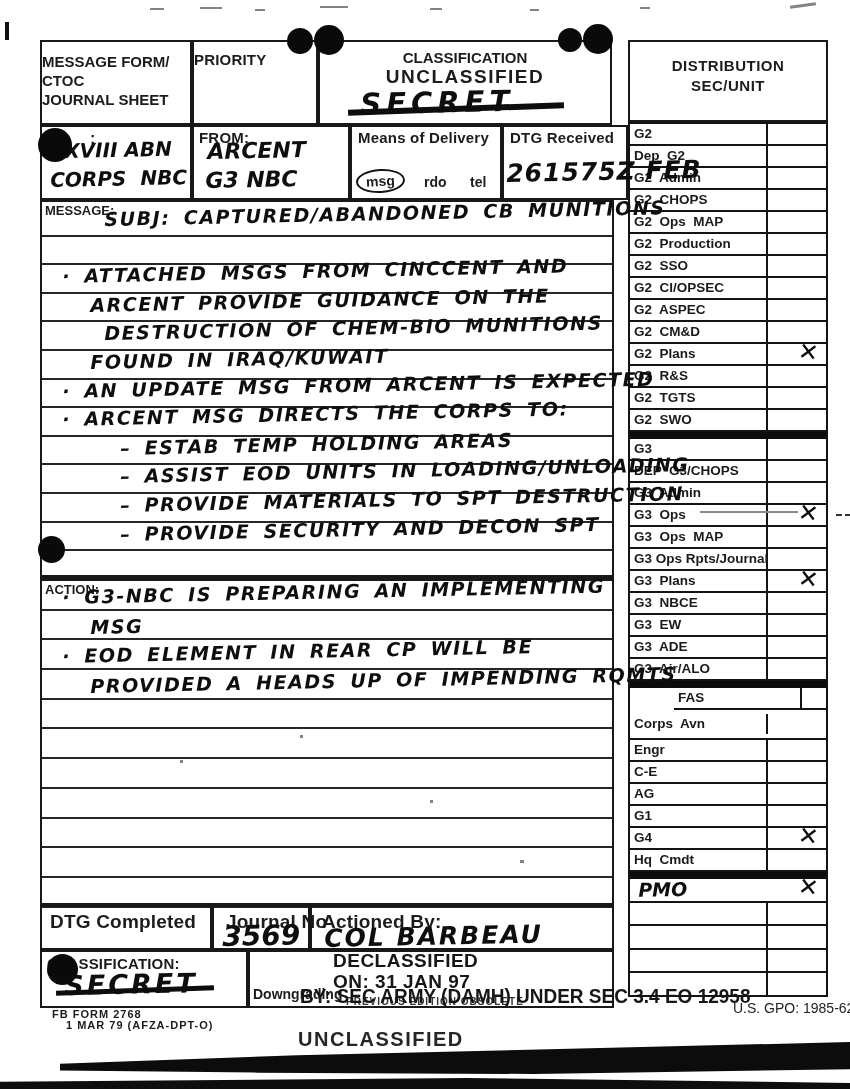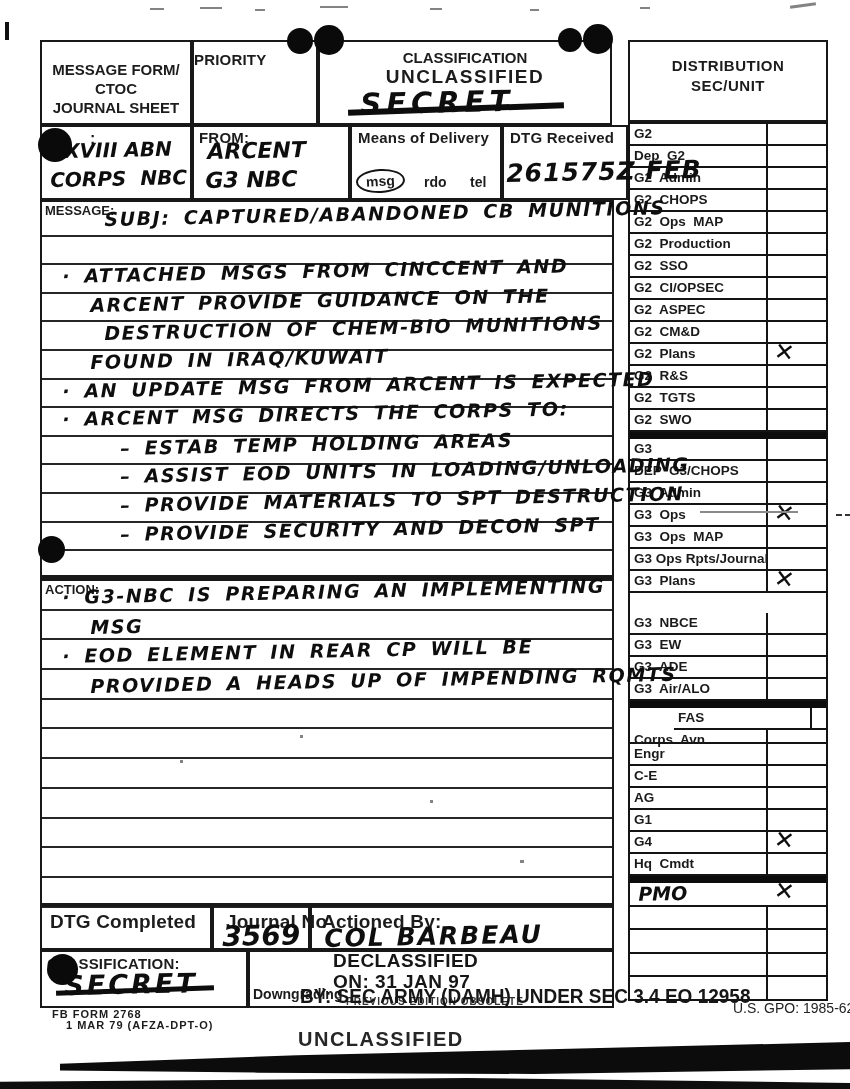--- a/index.html
+++ b/index.html
@@ -14,21 +14,21 @@
   
   .dot{position:absolute;background:#0a0a0a;border-radius:50%;z-index:12;}
   .speck{position:absolute;background:#5a5a5a;opacity:.75;}
   
   .rules{position:absolute;left:0;right:0;pointer-events:none;}
   .hw-layer{position:absolute;inset:0;overflow:visible;}
   .msg-line{position:absolute;font-size:19px;letter-spacing:1.6px;word-spacing:5px;line-height:26px;z-index:6;}
   
   .dist-wrap{position:absolute;left:628px;top:122px;width:200px;box-sizing:border-box;
              border-left:2px solid #141414;border-right:2px solid #141414;border-top:2px solid #141414;}
-  .dist-row{position:relative;display:flex;height:22px;border-bottom:2px solid #141414;box-sizing:border-box;overflow:visible;}
+  .dist-row{position:relative;display:flex;height:22px;border-bottom:2px solid #141414;box-sizing:border-box;overflow:visible;gap:24px;}
   .dist-label{width:138px;border-right:2px solid #141414;box-sizing:border-box;padding-left:4px;
               font-size:13.5px;font-weight:700;white-space:pre;line-height:20px;overflow:visible;}
   .dist-label.hw{font-size:19px;line-height:22px;padding-left:8px;border-right:none;}
   .dist-check{flex:1;position:relative;}
   .dist-divider{height:7px;background:#0c0c0c;}
   .xmark{position:absolute;top:-5px;left:8px;font-size:24px;line-height:24px;transform:rotate(8deg);}
   .strike{position:absolute;background:#0d0d0d;z-index:8;}
   .stamp{position:absolute;font-weight:700;color:#161616;white-space:nowrap;z-index:9;}
 </style>
 </head>
@@ -48,21 +48,21 @@
 
   <div class="dot" style="left:287px;top:28px;width:26px;height:26px;"></div>
   <div class="dot" style="left:314px;top:25px;width:30px;height:30px;"></div>
   <div class="dot" style="left:558px;top:28px;width:24px;height:24px;"></div>
   <div class="dot" style="left:583px;top:24px;width:30px;height:30px;"></div>
   <div class="dot" style="left:38px;top:128px;width:34px;height:34px;"></div>
   <div class="dot" style="left:38px;top:536px;width:27px;height:27px;"></div>
   <div class="dot" style="left:47px;top:954px;width:31px;height:31px;"></div>
 
   <div class="cell" style="left:40px;top:40px;width:152px;height:85px;">
-    <div class="print" style="text-align:center;padding-top:18px;font-size:15px;line-height:19px;">
+    <div class="print" style="padding-top:10px;font-size:15px;line-height:19px;">
       <div>MESSAGE FORM/</div>
       <div>CTOC</div>
       <div>JOURNAL SHEET</div>
     </div>
   </div>
   <div class="cell" style="left:192px;top:40px;width:126px;height:85px;">
     <div class="print lbl" style="padding:9px 0 0 0;font-size:15px;">PRIORITY</div>
   </div>
   <div class="cell" style="left:318px;top:40px;width:294px;height:85px;">
     <div class="print" style="text-align:center;padding-top:7px;font-size:15px;">CLASSIFICATION</div>
@@ -248,42 +248,42 @@
       <div class="dist-row" style="height: 22px;">
         <span class="dist-label">G3 Ops Rpts/Journal</span>
         <span class="dist-check"></span>
       </div>
       <div class="dist-row" style="height: 22px;">
         <span class="dist-label">G3  Plans</span>
         <span class="dist-check">
           <span class="hw xmark">✕</span>
         </span>
       </div>
-      <div class="dist-row" style="height: 22px; margin-top: 20px;">
+      <div class="dist-row" style="height: 22px;">
         <span class="dist-label">G3  NBCE</span>
         <span class="dist-check"></span>
       </div>
       <div class="dist-row" style="height: 22px;">
         <span class="dist-label">G3  EW</span>
         <span class="dist-check"></span>
       </div>
       <div class="dist-row" style="height: 22px;">
         <span class="dist-label">G3  ADE</span>
         <span class="dist-check"></span>
       </div>
       <div class="dist-row" style="height: 22px;">
         <span class="dist-label">G3  Air/ALO</span>
         <span class="dist-check"></span>
       </div>
       <div class="dist-divider"></div>
       <div class="dist-row" style="height: 22px; margin-left: 44px;">
         <span class="dist-label">FAS</span>
         <span class="dist-check"></span>
       </div>
-      <div class="dist-row" style="height: 14px;">
+      <div class="dist-row" style="height: 30px; align-items: center;">
         <span class="dist-label">Corps  Avn</span>
         <span class="dist-check"></span>
       </div>
       <div class="dist-row" style="height: 22px;">
         <span class="dist-label">Engr</span>
         <span class="dist-check"></span>
       </div>
       <div class="dist-row" style="height: 22px;">
         <span class="dist-label">C-E</span>
         <span class="dist-check"></span>

